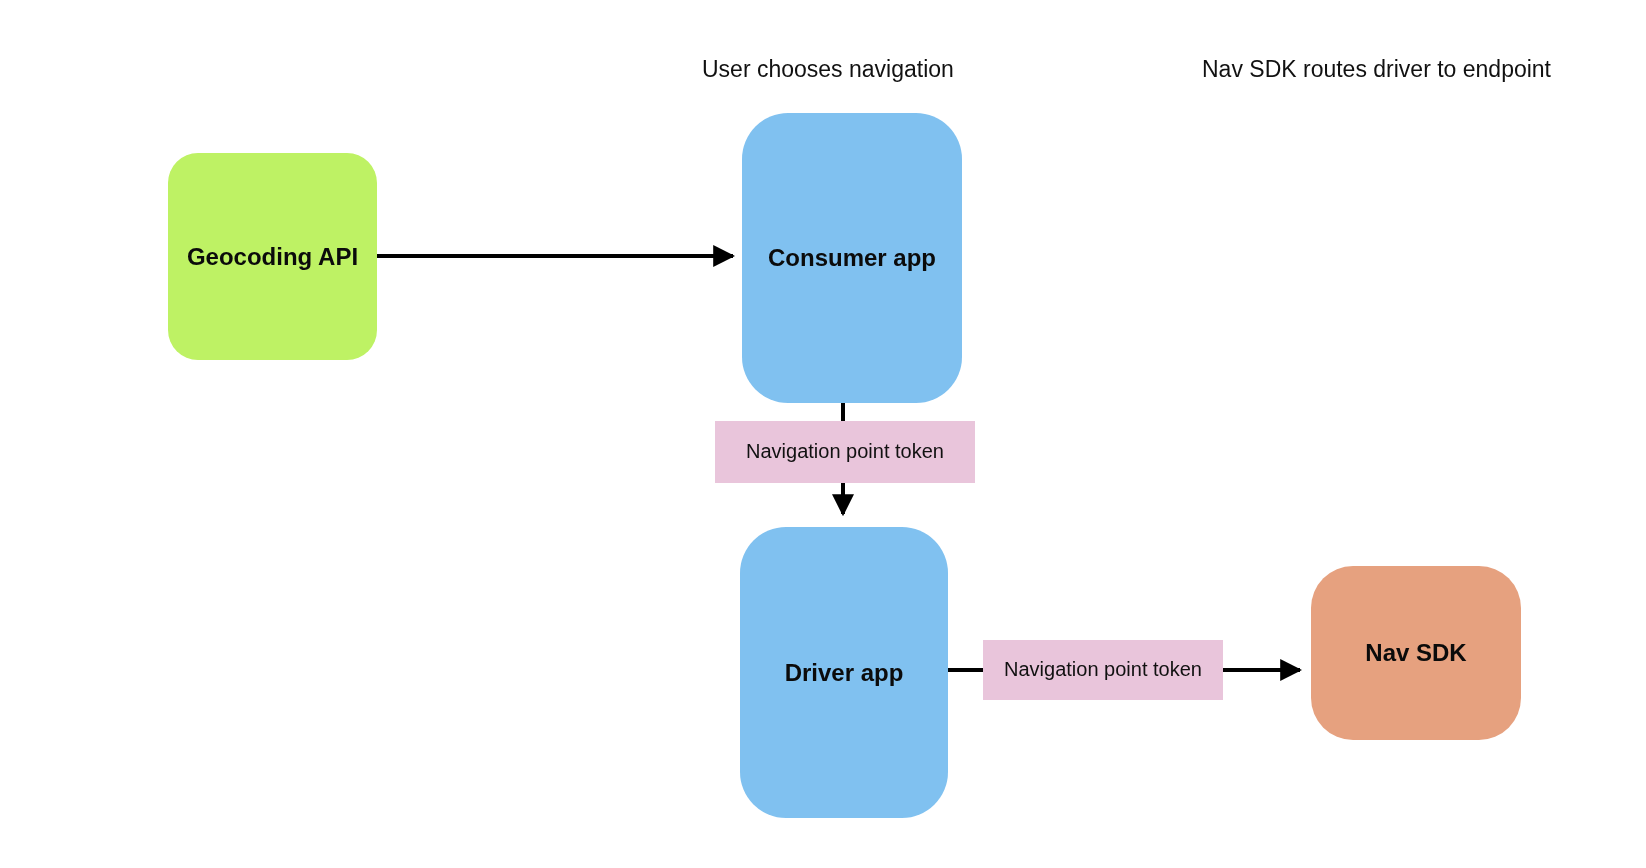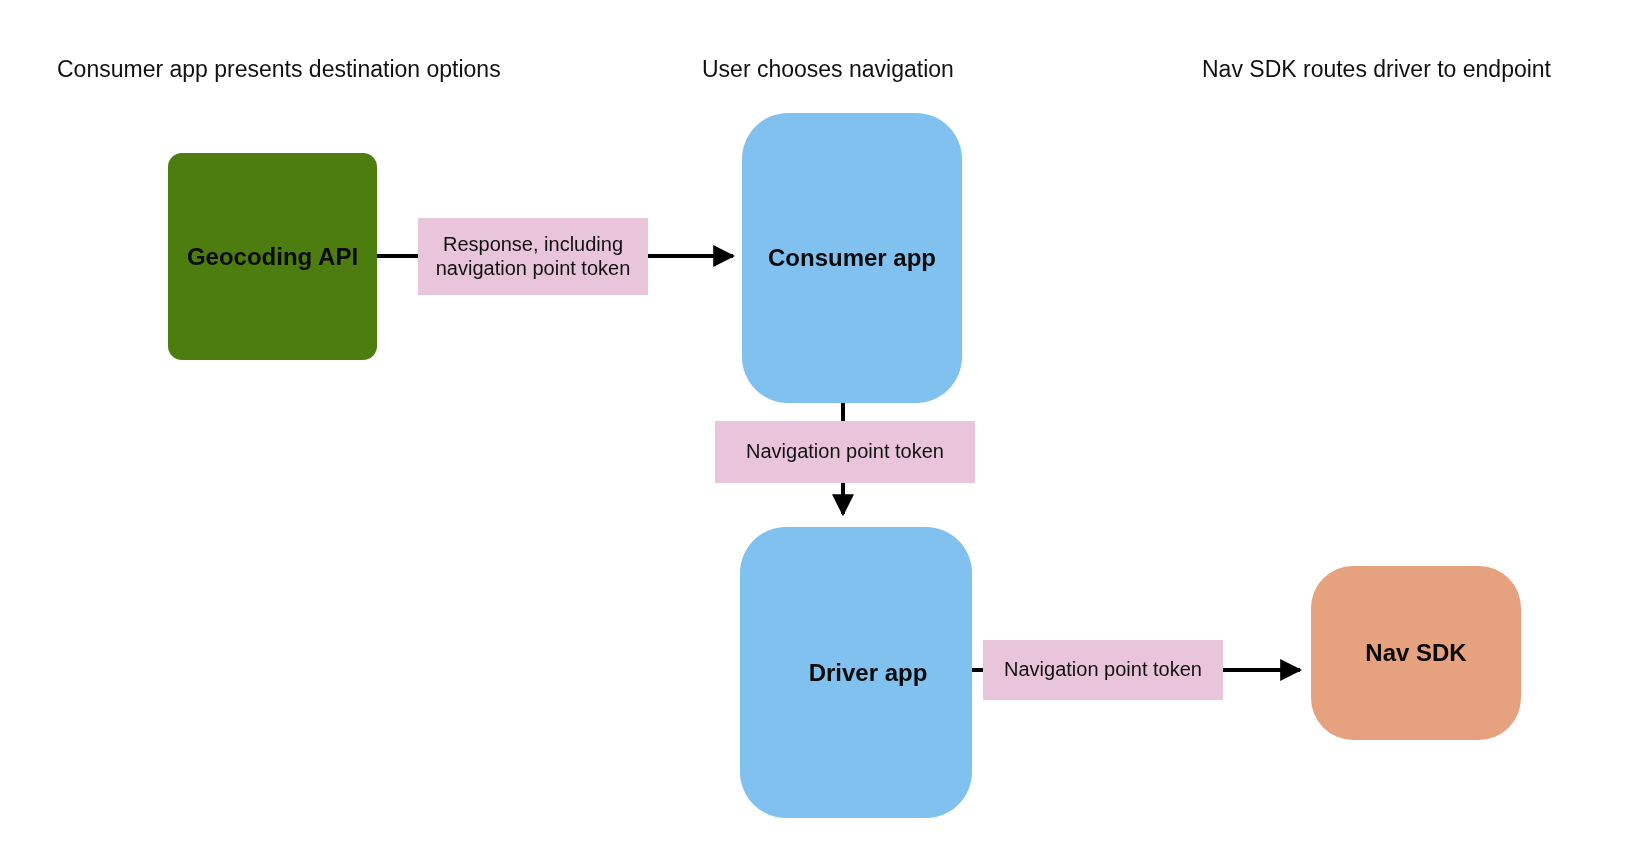--- a/index.html
+++ b/index.html
@@ -35,35 +35,34 @@
     justify-content: center;
     text-align: center;
     font-size: 24px;
     font-weight: 700;
     color: #0b0b0b;
     z-index: 2;
   }
   #node-geocoding {
     left: 168px; top: 153px;
     width: 209px; height: 207px;
-    border-radius: 14px;
-    background: #4d7c0f;
+    border-radius: 30px;
+    background: #bef264;
   }
   #node-consumer {
     left: 742px; top: 113px;
     width: 220px; height: 290px;
     border-radius: 46px;
     background: #80c1f0;
   }
   #node-driver {
     left: 740px; top: 527px;
     width: 208px; height: 291px;
     border-radius: 46px;
     background: #80c1f0;
-    padding-left: 24px;
   }
   #node-navsdk {
     left: 1311px; top: 566px;
     width: 210px; height: 174px;
     border-radius: 42px;
     background: #e6a17f;
   }
 
   .edge-label {
     position: absolute;
@@ -99,21 +98,20 @@
     height: 868px;
     z-index: 1;
     pointer-events: none;
   }
 </style>
 </head>
 <body>
 
 <div class="canvas">
 
-  <div class="stage-label" id="stage-1">Consumer app presents destination options</div>
   <div class="stage-label" id="stage-2">User chooses navigation</div>
   <div class="stage-label" id="stage-3">Nav SDK routes driver to endpoint</div>
 
   <svg class="arrow-layer" viewBox="0 0 1646 868">
     <defs>
       <marker id="arrowhead" viewBox="0 0 10 10" refX="9" refY="5" markerWidth="5.5" markerHeight="5.5" orient="auto-start-reverse">
         <path d="M0,0 L10,5 L0,10 z" fill="#000000"></path>
       </marker>
     </defs>
     <line x1="377" y1="256" x2="733" y2="256" stroke="#000000" stroke-width="4" marker-end="url(#arrowhead)"></line>
@@ -130,23 +128,20 @@
   </div>
 
   <div class="node" id="node-driver">
     <span>Driver app</span>
   </div>
 
   <div class="node" id="node-navsdk">
     <span>Nav SDK</span>
   </div>
 
-  <div class="edge-label" id="edge-label-1">
-    <span>Response, including navigation point token</span>
-  </div>
 
   <div class="edge-label" id="edge-label-2">
     <span>Navigation point token</span>
   </div>
 
   <div class="edge-label" id="edge-label-3">
     <span>Navigation point token</span>
   </div>
 
 </div>

